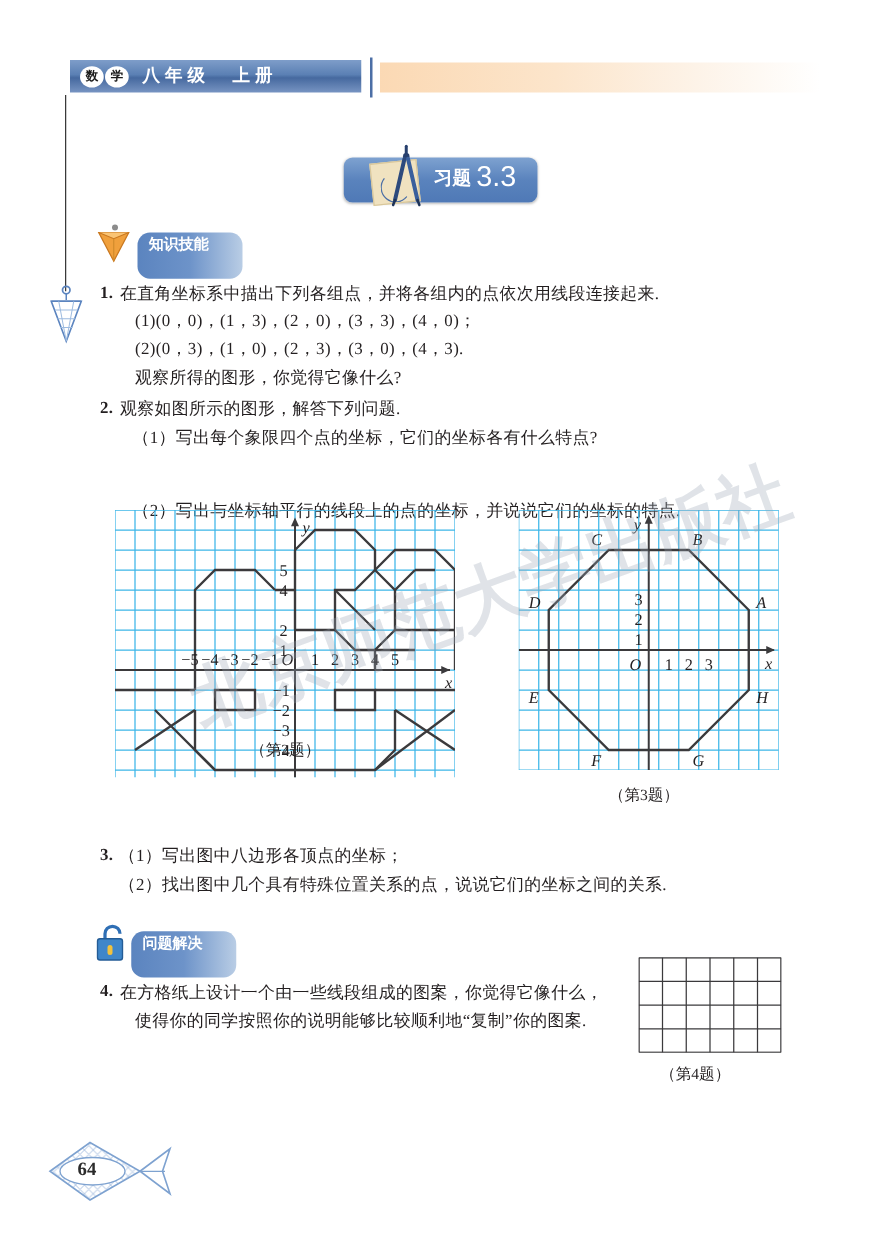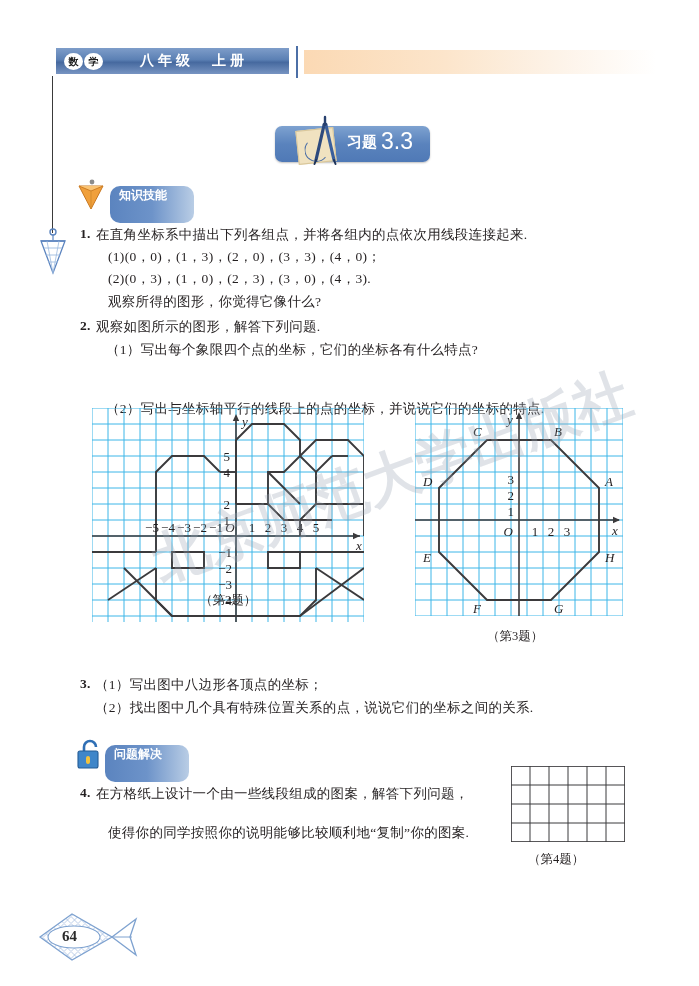--- a/index.html
+++ b/index.html
@@ -46,21 +46,20 @@
   }
   .hdr-logo .bub.b1 { left: 0; }
   .hdr-logo .bub.b2 { left: 20px; }
   .hdr-title {
     color: #ffffff;
     font-size: 14px;
     letter-spacing: 4px;
     font-family: "DejaVu Sans", sans-serif;
     font-weight: bold;
     white-space: nowrap;
-    margin-left: 26px;
   }
   .hdr-sep {
     position: absolute;
     left: 296px; top: 46px;
     width: 2px; height: 32px;
     background: #4c6fa6;
   }
   .hdr-orange {
     position: absolute;
     left: 304px; top: 50px;
@@ -387,22 +386,22 @@
 <div class="txt" style="left:95px; top:699px;">（2）找出图中几个具有特殊位置关系的点，说说它们的坐标之间的关系.</div>
 
 <svg class="sec-icon i2" viewBox="0 0 27 32">
   <path d="M8 13 V8 a6 6 0 0 1 12 0" fill="none" stroke="#2f6fb5" stroke-width="2.6"></path>
   <rect x="2" y="12" width="20" height="17" rx="2" fill="#3f86c9" stroke="#245c96" stroke-width="1.1"></rect>
   <rect x="10" y="17" width="4" height="8" rx="2" fill="#f2c23d"></rect>
 </svg>
 <div class="sec-tag t2">问题解决</div>
 
 <div class="txt num-lead" style="left:80px; top:785px;">4.</div>
-<div class="txt" style="left:96px; top:785px;">在方格纸上设计一个由一些线段组成的图案，解答下列问题，</div>
-<div class="txt" style="left:108px; top:808px;margin-top:16px;">使得你的同学按照你的说明能够比较顺利地“复制”你的图案.</div>
+<div class="txt" style="left:96px; top:785px;">在方格纸上设计一个由一些线段组成的图案，你觉得它像什么，</div>
+<div class="txt" style="left:108px; top:808px;">使得你的同学按照你的说明能够比较顺利地“复制”你的图案.</div>
 
 <svg class="fig" style="left:511px; top:766px;" width="114" height="76" viewBox="0 0 114 76">
   <g stroke="#3b3a3c" stroke-width="1" fill="none">
     <path d="M0 0 H114 M0 19 H114 M0 38 H114 M0 57 H114 M0 76 H114"></path>
     <path d="M0 0 V76 M19 0 V76 M38 0 V76 M57 0 V76 M76 0 V76 M95 0 V76 M114 0 V76"></path>
   </g>
   <rect x="0" y="0" width="114" height="76" fill="none" stroke="#3b3a3c" stroke-width="1.4"></rect>
 </svg>
 <div class="cap" style="left:528px; top:851px;">（第4题）</div>
 

